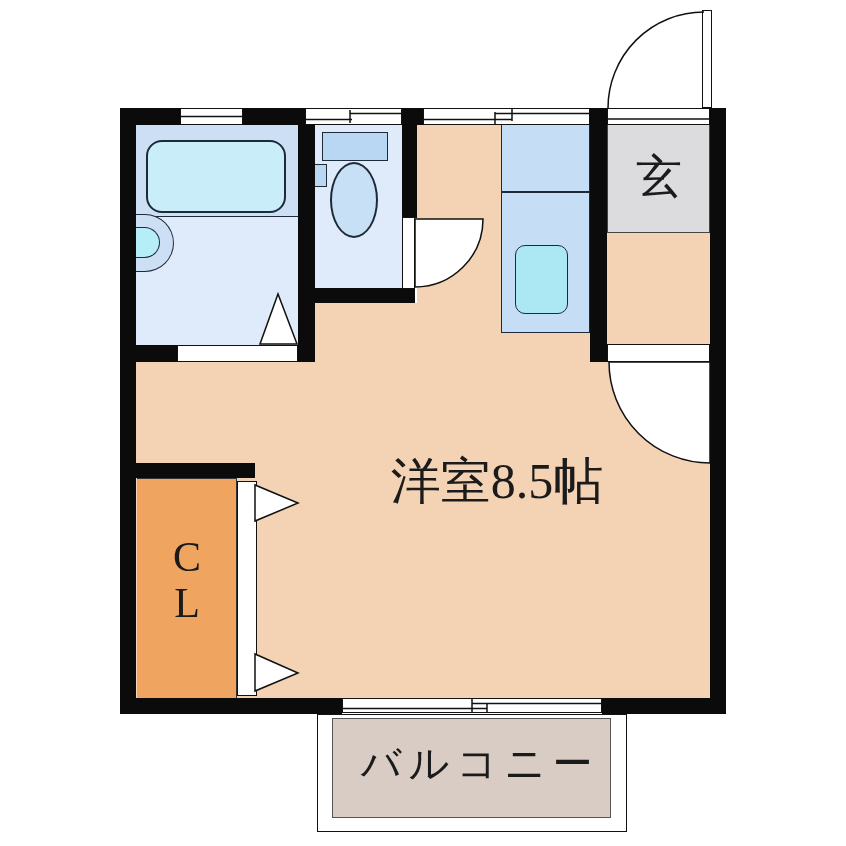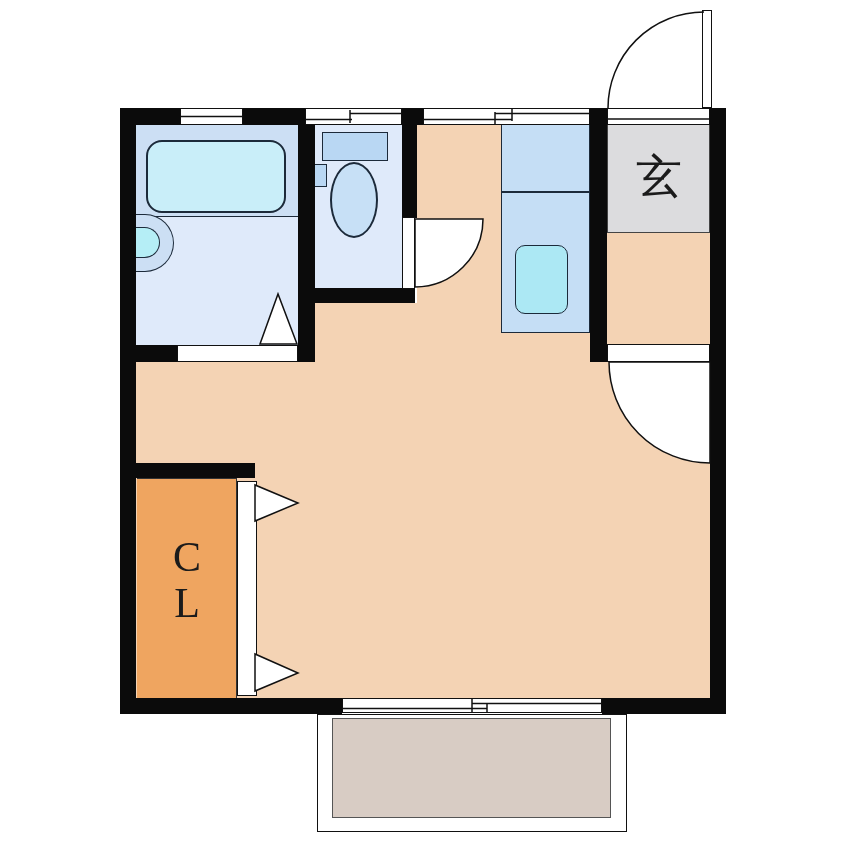--- a/index.html
+++ b/index.html
@@ -93,19 +93,21 @@
       <line x1="495" y1="112" x2="495" y2="124"></line>
       <line x1="512" y1="109" x2="512" y2="121"></line>
       <line x1="608" y1="119" x2="709" y2="119"></line>
       <line x1="343" y1="708.5" x2="487" y2="708.5"></line>
       <line x1="472" y1="703.5" x2="601" y2="703.5"></line>
       <line x1="472" y1="699" x2="472" y2="712"></line>
       <line x1="487" y1="704" x2="487" y2="712"></line>
     </g>
   </svg>
 
+  <div class="label" style="left:497px;top:481px;font-size:50px;">洋室8.5帖</div>
   <div class="label" style="left:659px;top:177px;font-size:46px;">玄</div>
   <div class="label" style="left:187px;top:580px;font-size:42px;line-height:1.1;text-align:center;">
     <span style="display:block;">C</span>
     <span style="display:block;">L</span>
   </div>
+  <div class="label" style="left:480px;top:763px;font-size:40px;letter-spacing:7px;">バルコニー</div>
 
 </div>
 
 </body></html>

